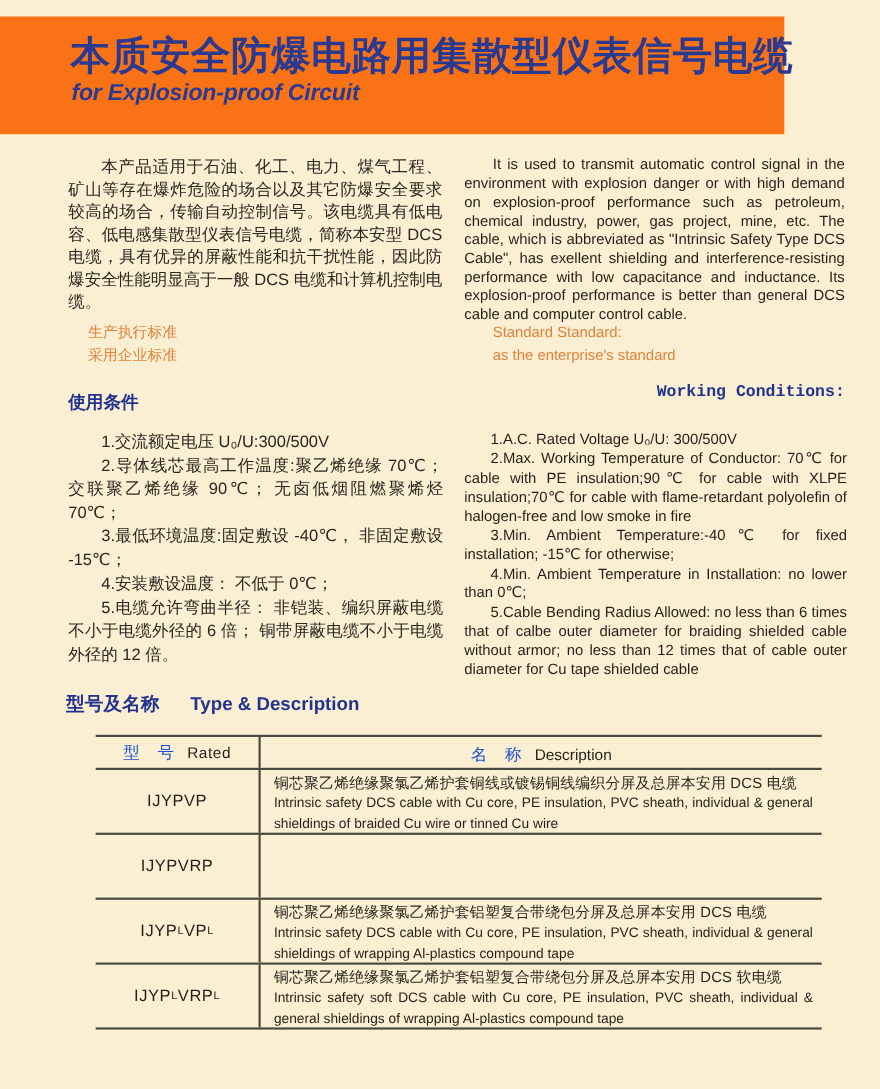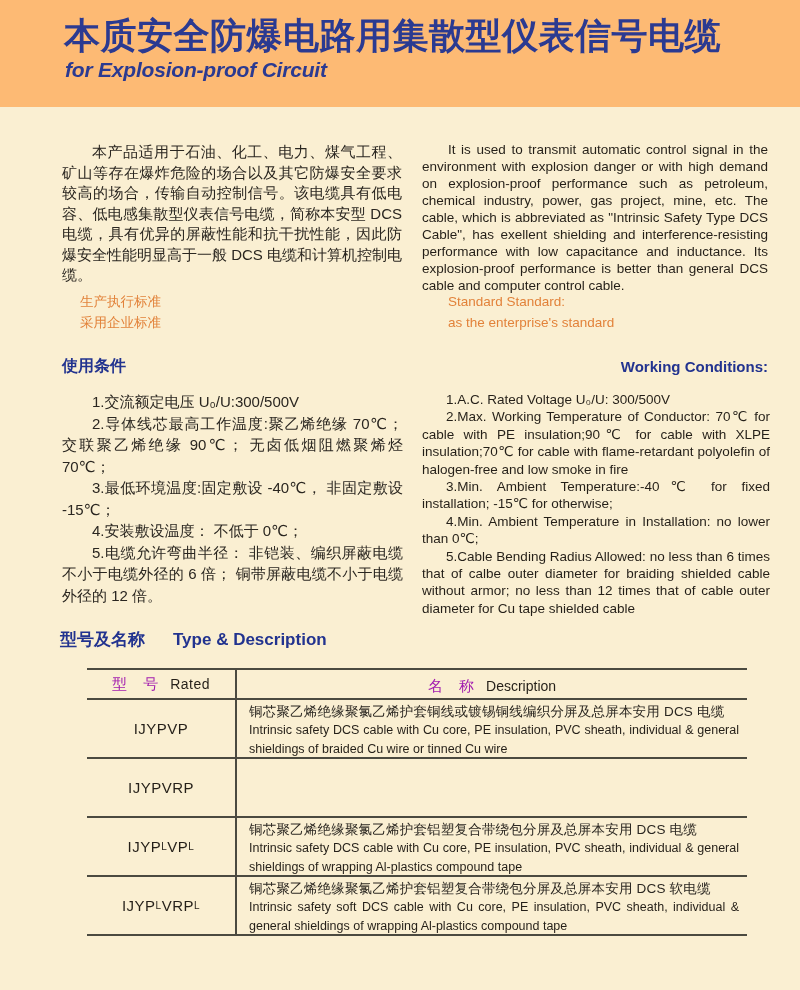--- a/index.html
+++ b/index.html
@@ -4,21 +4,21 @@
 <style>
   html,body{margin:0;padding:0;}
   body{
     width:800px;height:990px;
     background:#faefd2;
     font-family:"Liberation Sans","DejaVu Sans",sans-serif;
   }
   .page{position:relative;width:800px;height:990px;background:#faefd2;overflow:hidden;}
 
   
-  .header-band{position:absolute;top:0;left:0;width:800px;height:107px;background:#fdba74;}
+  .header-band{position:absolute;top:15px;left:0;width:713px;height:107px;background:#f97316;}
   .title-zh{
     position:absolute;left:64px;top:17px;
     font-size:36px;font-weight:bold;color:#2b3a91;
     letter-spacing:0.5px;white-space:nowrap;line-height:38px;
   }
   .title-en{
     position:absolute;left:65px;top:58px;
     font-size:21px;font-weight:bold;font-style:italic;color:#2b3a91;
     line-height:23.5px;letter-spacing:-0.2px;white-space:nowrap;
   }
@@ -34,21 +34,21 @@
     font-size:13.5px;line-height:17px;text-align:justify;text-indent:26px;
     color:#241f18;
   }
 
   
   .std-zh{position:absolute;left:80px;top:291px;font-size:13.5px;line-height:21px;color:#e2823a;}
   .std-en{position:absolute;left:448px;top:291px;font-size:13.5px;line-height:21px;color:#e2823a;}
 
   
   .cond-head-zh{position:absolute;left:62px;top:356px;font-size:16px;font-weight:bold;color:#22338f;}
-  .cond-head-en{position:absolute;right:32px;top:358px;font-size:15px;font-weight:bold;color:#22338f;}
+  .cond-head-en{position:absolute;right:32px;top:348px;font-size:15px;font-weight:bold;color:#22338f;font-family:Liberation Mono, monospace;}
 
   
   .cond-list-zh{
     position:absolute;left:62px;top:391px;width:341px;
     font-size:15px;line-height:21.5px;text-align:justify;color:#2a2620;
   }
   .cond-list-zh .li{text-indent:30px;}
   .cond-list-en{
     position:absolute;left:422px;top:391px;width:348px;
     font-size:13.5px;line-height:17.4px;text-align:justify;color:#241f18;
@@ -67,21 +67,21 @@
   .t-row{display:flex;border-bottom:2px solid #4b4a40;box-sizing:border-box;}
   .c-type{
     width:148px;flex:0 0 148px;border-right:2px solid #4b4a40;
     display:flex;align-items:center;justify-content:center;
     color:#241f18;font-size:15px;letter-spacing:0.5px;
   }
   .c-type sub{font-size:10px;line-height:1;}
   .c-desc{flex:1;padding:2px 8px 0 12px;min-width:0;}
   .t-header{height:30px;}
   .t-header .c-desc{display:flex;align-items:center;justify-content:center;padding:16px;}
-  .t-header .zh-h{font-size:15px;color:#a21caf;letter-spacing:6px;}
+  .t-header .zh-h{font-size:15px;color:#1d4ed8;letter-spacing:6px;}
   .t-header .en-h{font-size:14px;color:#241f18;margin-left:6px;}
   .t-data{height:59px;}
   .d-zh{font-size:13.5px;color:#2b2721;line-height:19px;letter-spacing:0.2px;white-space:nowrap;}
   .d-en{font-size:12.5px;color:#241f18;line-height:18.5px;text-align:justify;}
 </style>
 </head>
 <body>
 
 <div class="page">
 

